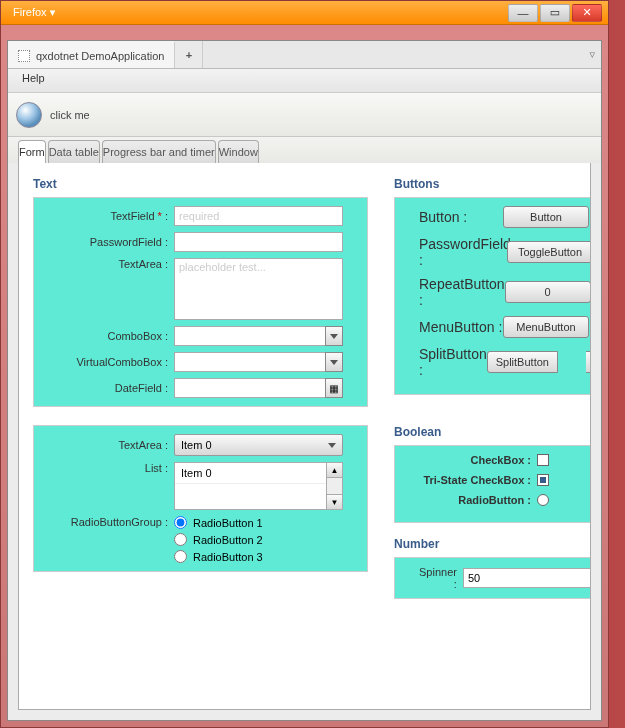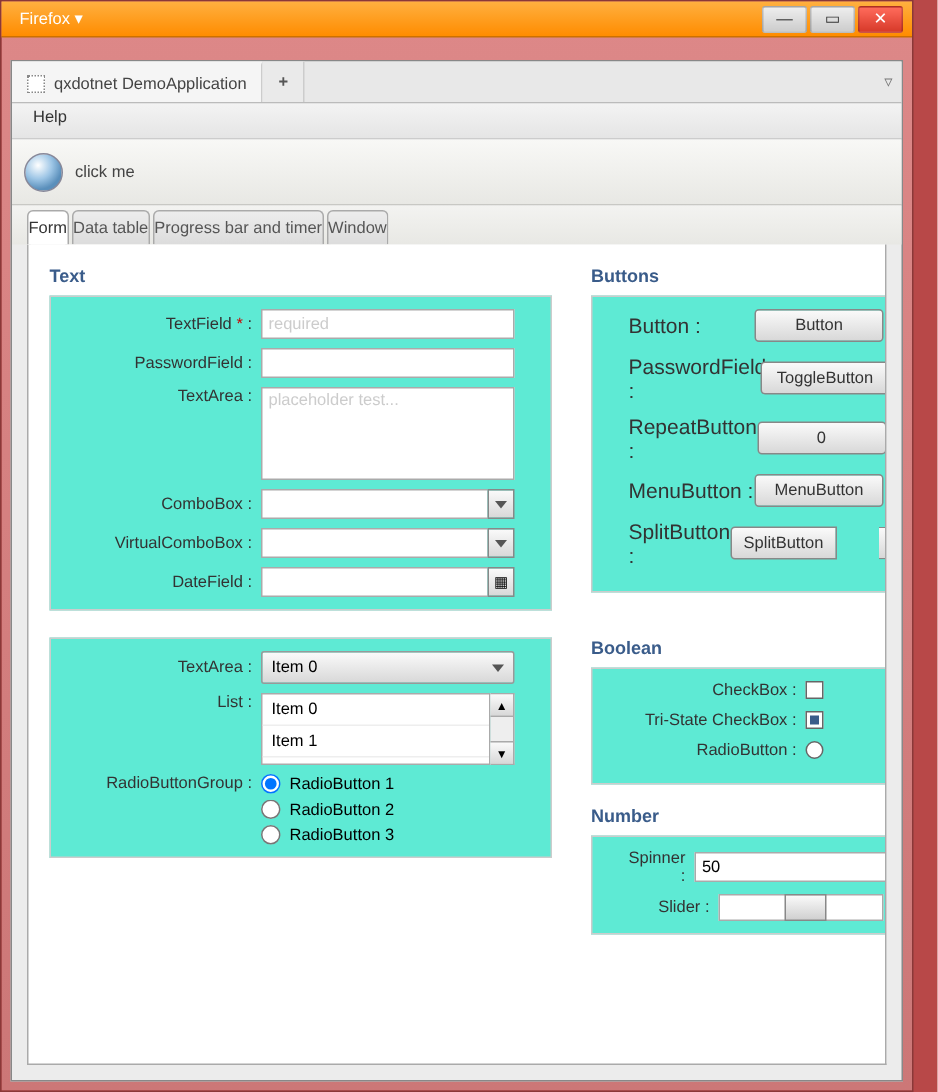--- a/index.html
+++ b/index.html
@@ -190,21 +190,20 @@
               <div class="selectw">
                 <span>Item 0</span>
                 <span class="tri-down"></span>
               </div>
             </div>
             <div class="row" style="align-items:flex-start;">
               <span class="lbl">List :</span>
               <div class="listw">
                 <div class="listbox">
                   <div>Item 0</div>
-                  <div>Item 1</div>
                 </div>
                 <div class="listscroll">
                   <div class="scrbtn">▲</div>
                   <div class="scrtrack"></div>
                   <div class="scrbtn">▼</div>
                 </div>
               </div>
             </div>
             <div class="row" style="align-items:flex-start;">
               <span class="lbl">RadioButtonGroup :</span>
@@ -221,21 +220,21 @@
                     <input type="radio" style="">
                     <span>RadioButton 3</span>
                   </label>
               </div>
             </div>
           </div>
         </div>
 
         <div>
           <div class="group-title">Boolean</div>
-          <div class="group" style="margin-bottom:14px;">
+          <div class="group" style="margin-bottom:14px;font-weight:bold;">
             <div class="ckrow">
                 <span class="clbl">CheckBox :</span>
                 <span class="ckbox"></span>
               </div>
             <div class="ckrow">
                 <span class="clbl">Tri-State CheckBox :</span>
                 <span class="ckbox tri"></span>
               </div>
             <div class="ckrow">
                 <span class="clbl">RadioButton :</span>
@@ -247,25 +246,19 @@
             <div class="row">
               <span class="lbl" style="width:54px">Spinner :</span>
               <div class="spinbox">
                 <input value="50" style="">
                 <div class="spinbtns">
                   <span>▲</span>
                   <span>▼</span>
                 </div>
               </div>
             </div>
-            <div class="row">
-              <span class="lbl" style="width:54px">Slider :</span>
-              <div class="slider">
-                <div class="thumb"></div>
-              </div>
-            </div>
           </div>
         </div>
 
       </div>
     </div>
   </div>
 </div>
 
 </body></html>

